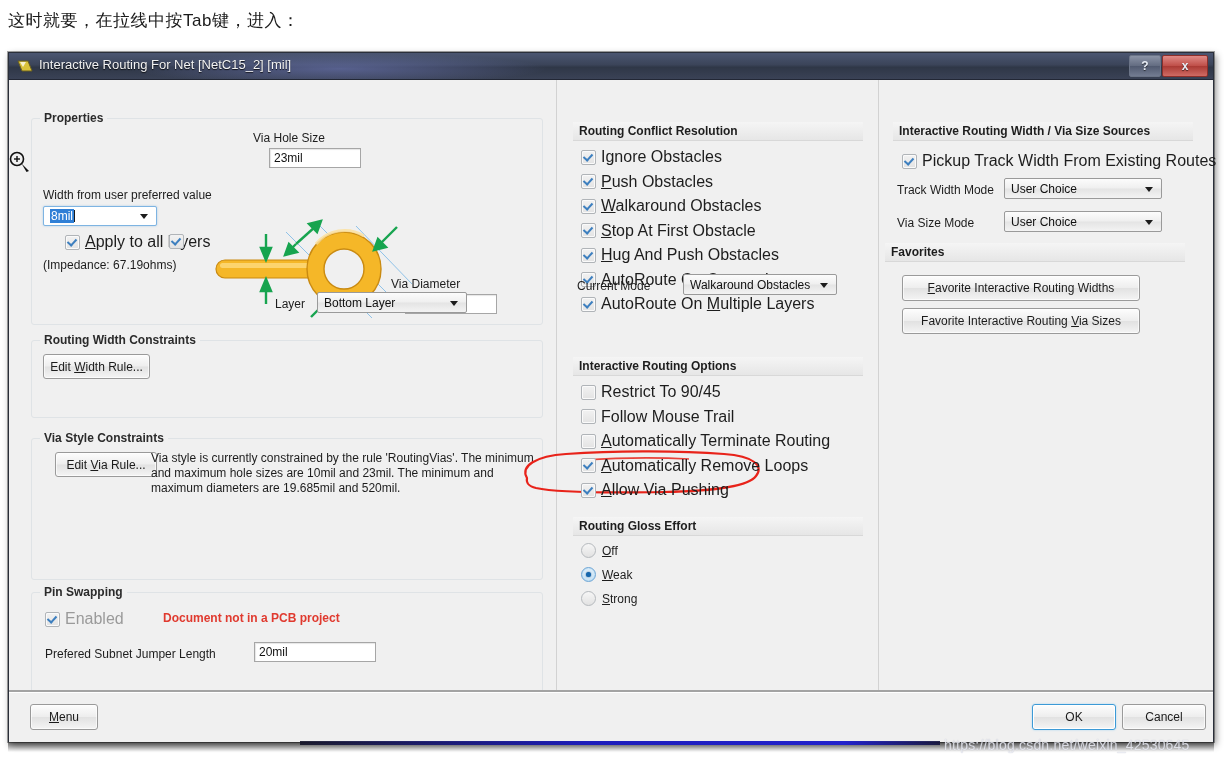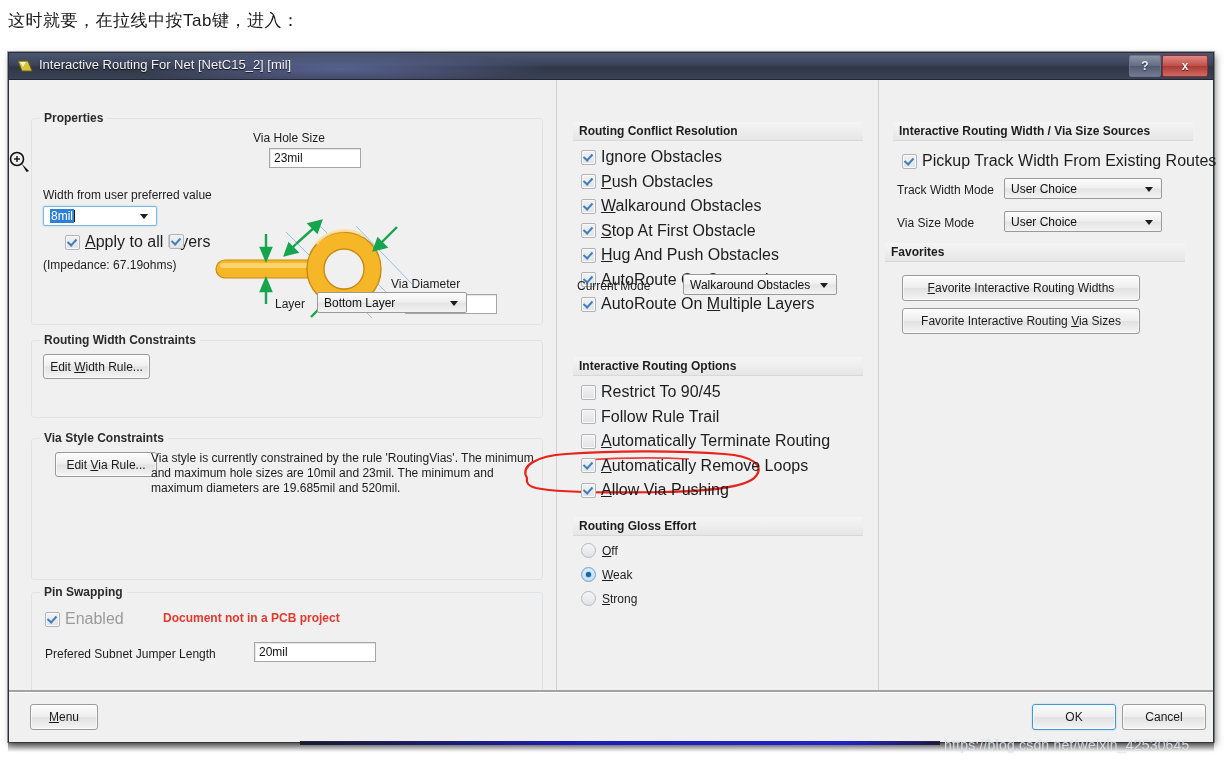--- a/index.html
+++ b/index.html
@@ -315,21 +315,21 @@
       </div>
 
       <div class="sec-head" style="left:564px;top:277px;width:290px;">Interactive Routing Options</div>
       <div id="iro-list">
           <div class="chk" style="left: 572px; top: 303px; z-index: 5;">
             <span class="box"></span>
             <span>Restrict To 90/45</span>
           </div>
           <div class="chk" style="left: 572px; top: 327.5px; z-index: 5;">
             <span class="box"></span>
-            <span>Follow Rule Trail</span>
+            <span>Follow Mouse Trail</span>
           </div>
           <div class="chk" style="left: 572px; top: 352px; z-index: 5;">
             <span class="box"></span>
             <span><u>A</u>utomatically Terminate Routing</span>
           </div>
           <div class="chk on" style="left: 572px; top: 376.5px; z-index: 5;">
             <span class="box"></span>
             <span><u>A</u>utomatically Remove Loops</span>
           </div>
           <div class="chk on" style="left: 572px; top: 401px; z-index: 5;">

